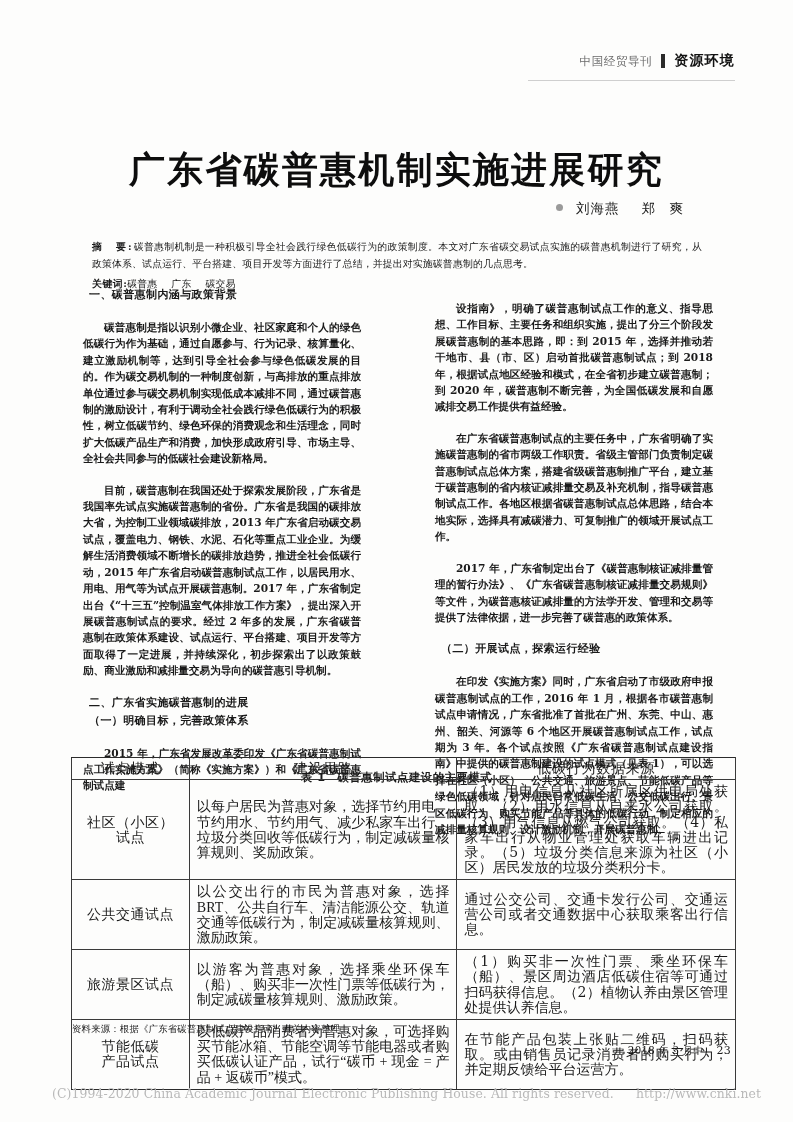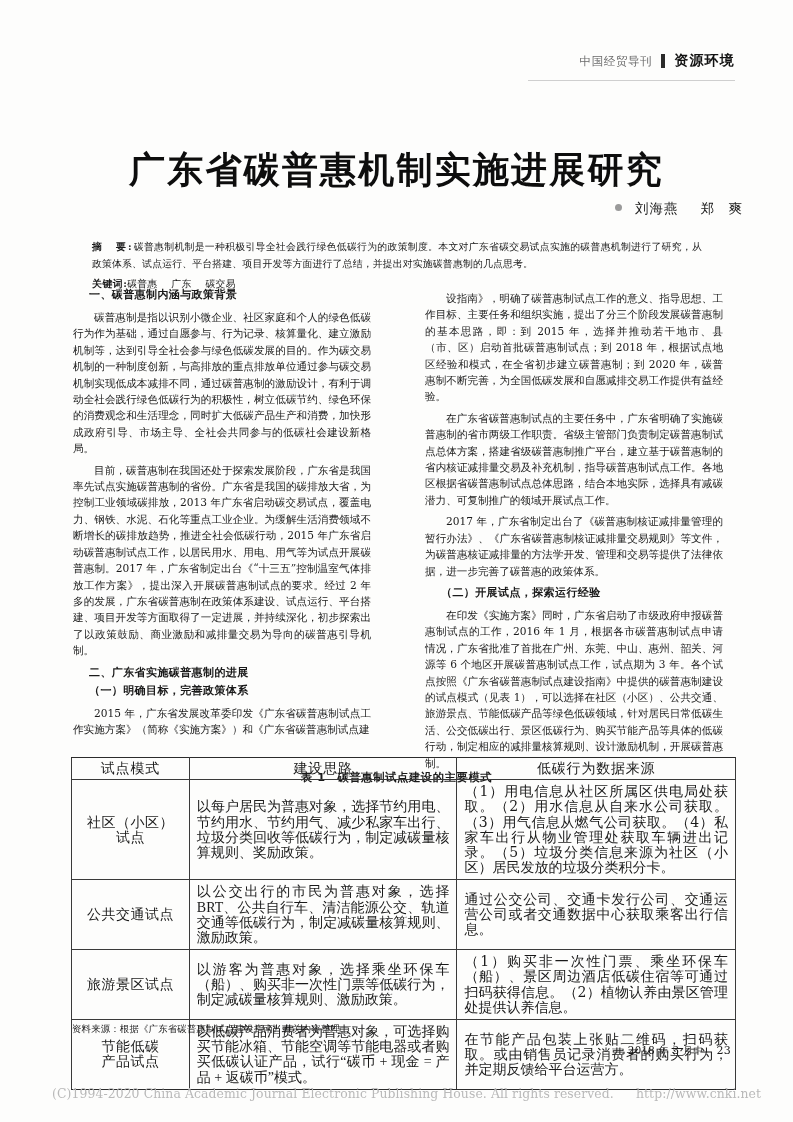--- a/index.html
+++ b/index.html
@@ -32,21 +32,21 @@
     position: absolute; top: 146px; left: 0; width: 793px;
     text-align: center;
     font-family: "DejaVu Serif", "Liberation Serif", serif;
     font-weight: bold;
     font-size: 36px;
     letter-spacing: 2.2px;
     color: #0d0d0d;
   }
   .byline {
     position: absolute; top: 200px; left: 0; width: 793px;
-    text-align: right; padding-right: 46px;
+    text-align: right; padding-right: 105px;
     font-family: "DejaVu Sans", "Liberation Sans", sans-serif;
     font-size: 13.5px; letter-spacing: 1px; color: #1a1a1a;
   }
   .byline .dot {
     display: inline-block; width: 7px; height: 7px; border-radius: 50%;
     background: #9a9a9a; margin-right: 8px; vertical-align: 2px;
   }
   .byline .a2 { margin-left: 17px; letter-spacing: 5px; }
 
   
@@ -71,21 +71,21 @@
   .col h2 {
     font-family: "DejaVu Sans", "Liberation Sans", sans-serif;
     font-size: 11px; font-weight: bold; letter-spacing: .4px;
     text-indent: 21px; margin: 1px 0 0 0; line-height: 18px;
   }
   .col h3 {
     font-family: "DejaVu Sans", "Liberation Sans", sans-serif;
     font-size: 11px; font-weight: bold; letter-spacing: .4px;
     text-indent: 21px; margin: 0; line-height: 18px;
   }
-  .col p { text-indent: 21px; margin: 5px; }
+  .col p { text-indent: 21px; margin: 15px; font-weight: bold; }
 
   
   .tbl-cap {
     position: absolute; top: 770px; left: 0; width: 793px;
     text-align: center;
     font-family: "DejaVu Sans", "Liberation Sans", sans-serif;
     font-size: 11.3px; font-weight: bold; letter-spacing: .6px;
   }
   table.maintbl {
     position: absolute; top: 757px; left: 71px; width: 665px;

